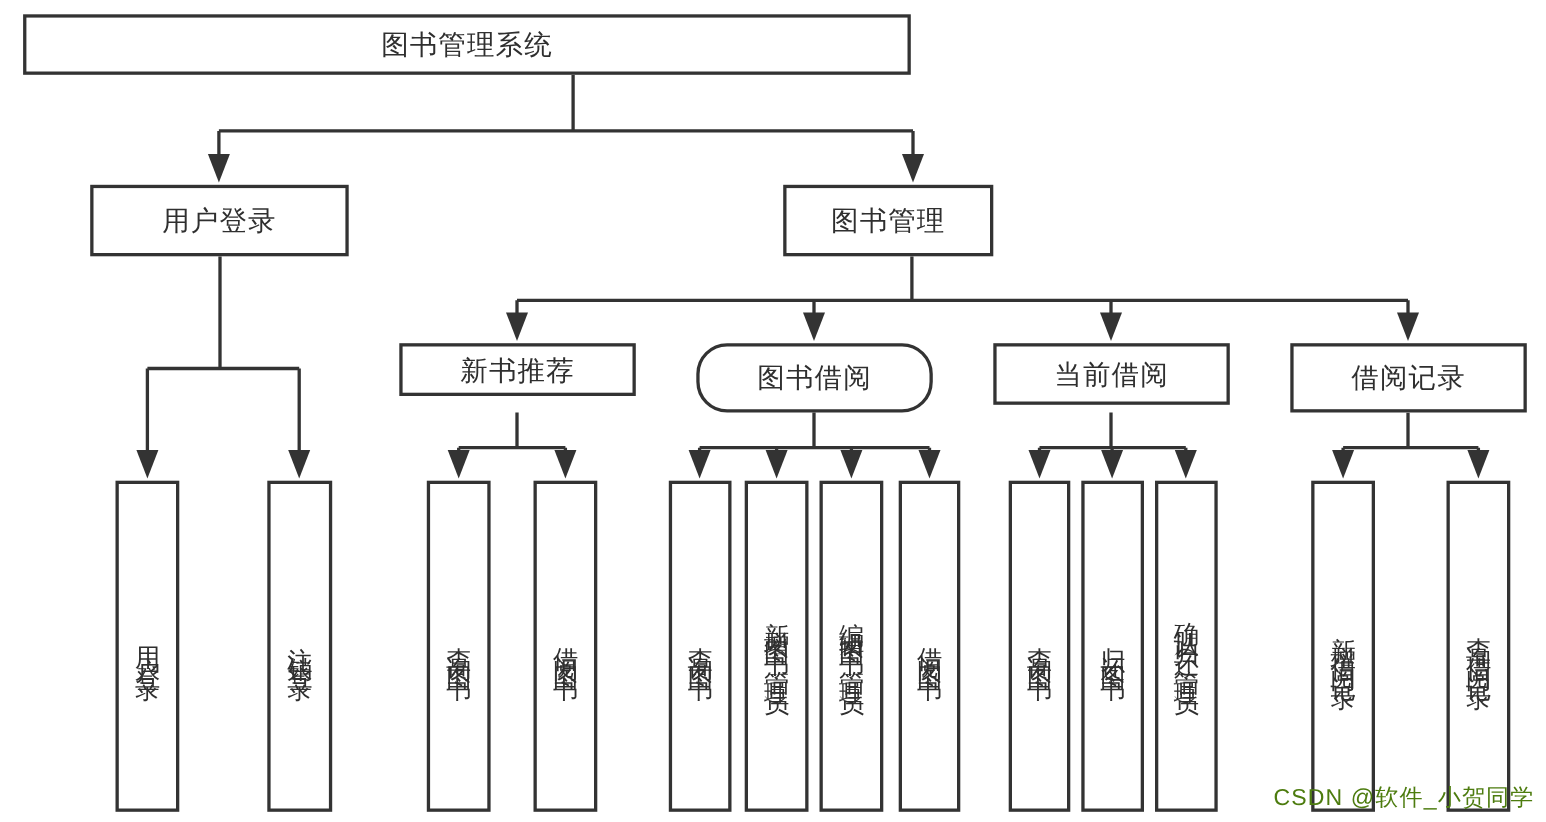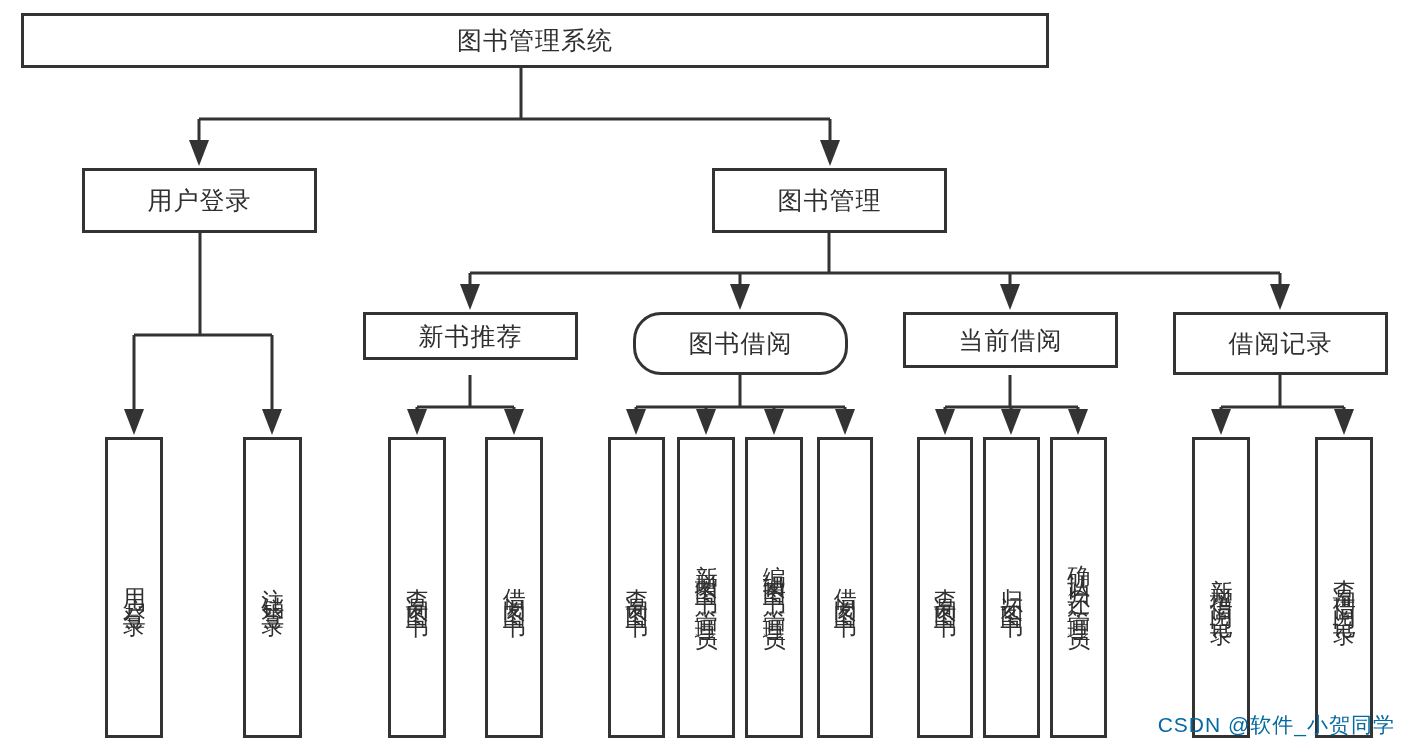--- a/index.html
+++ b/index.html
@@ -49,21 +49,21 @@
     line-height: 1.1;
     color: #2f2f2f;
     top: 437px;
     height: 301px;
   }
   .watermark {
     position: absolute;
     right: 10px;
     bottom: 8px;
     font-size: 21px;
-    color: #0369a1;
+    color: #4d7c0f;
     letter-spacing: 1px;
     white-space: nowrap;
   }
 </style>
 </head>
 <body>
 
 <div class="stage">
 
   <svg class="wires" width="1405" height="747" viewBox="0 0 1405 747">
@@ -90,24 +90,24 @@
       <polygon points="764,409 784,409 774,435"></polygon>
       <polygon points="835,409 855,409 845,435"></polygon>
       <polygon points="935,409 955,409 945,435"></polygon>
       <polygon points="1001,409 1021,409 1011,435"></polygon>
       <polygon points="1068,409 1088,409 1078,435"></polygon>
       <polygon points="1211,409 1231,409 1221,435"></polygon>
       <polygon points="1334,409 1354,409 1344,435"></polygon>
     </g>
   </svg>
 
-  <div class="hnode" style="left:21px; top:13px; width:1028px; height:55px;">图书管理系统</div>
+  <div class="hnode" style="left:21px; top:13px; width:807px; height:55px;">图书管理系统</div>
 
   <div class="hnode" style="left:82px; top:168px; width:235px; height:65px;">用户登录</div>
-  <div class="hnode" style="left:712px; top:168px; width:235px; height:65px;">图书管理</div>
+  <div class="hnode" style="left:712px; top:168px; width:191px; height:65px;">图书管理</div>
 
   <div class="hnode" style="left:363px; top:312px; width:215px; height:48px;">新书推荐</div>
   <div class="hnode" style="left:633px; top:312px; width:215px; height:63px;border-radius:28px;">图书借阅</div>
   <div class="hnode" style="left:903px; top:312px; width:215px; height:56px;">当前借阅</div>
   <div class="hnode" style="left:1173px; top:312px; width:215px; height:63px;">借阅记录</div>
 
   <div class="vnode" style="left:105px; width:58px;">用户登录</div>
   <div class="vnode" style="left:243px; width:59px;">注销登录</div>
 
   <div class="vnode" style="left:388px; width:58px;">查询图书</div>

